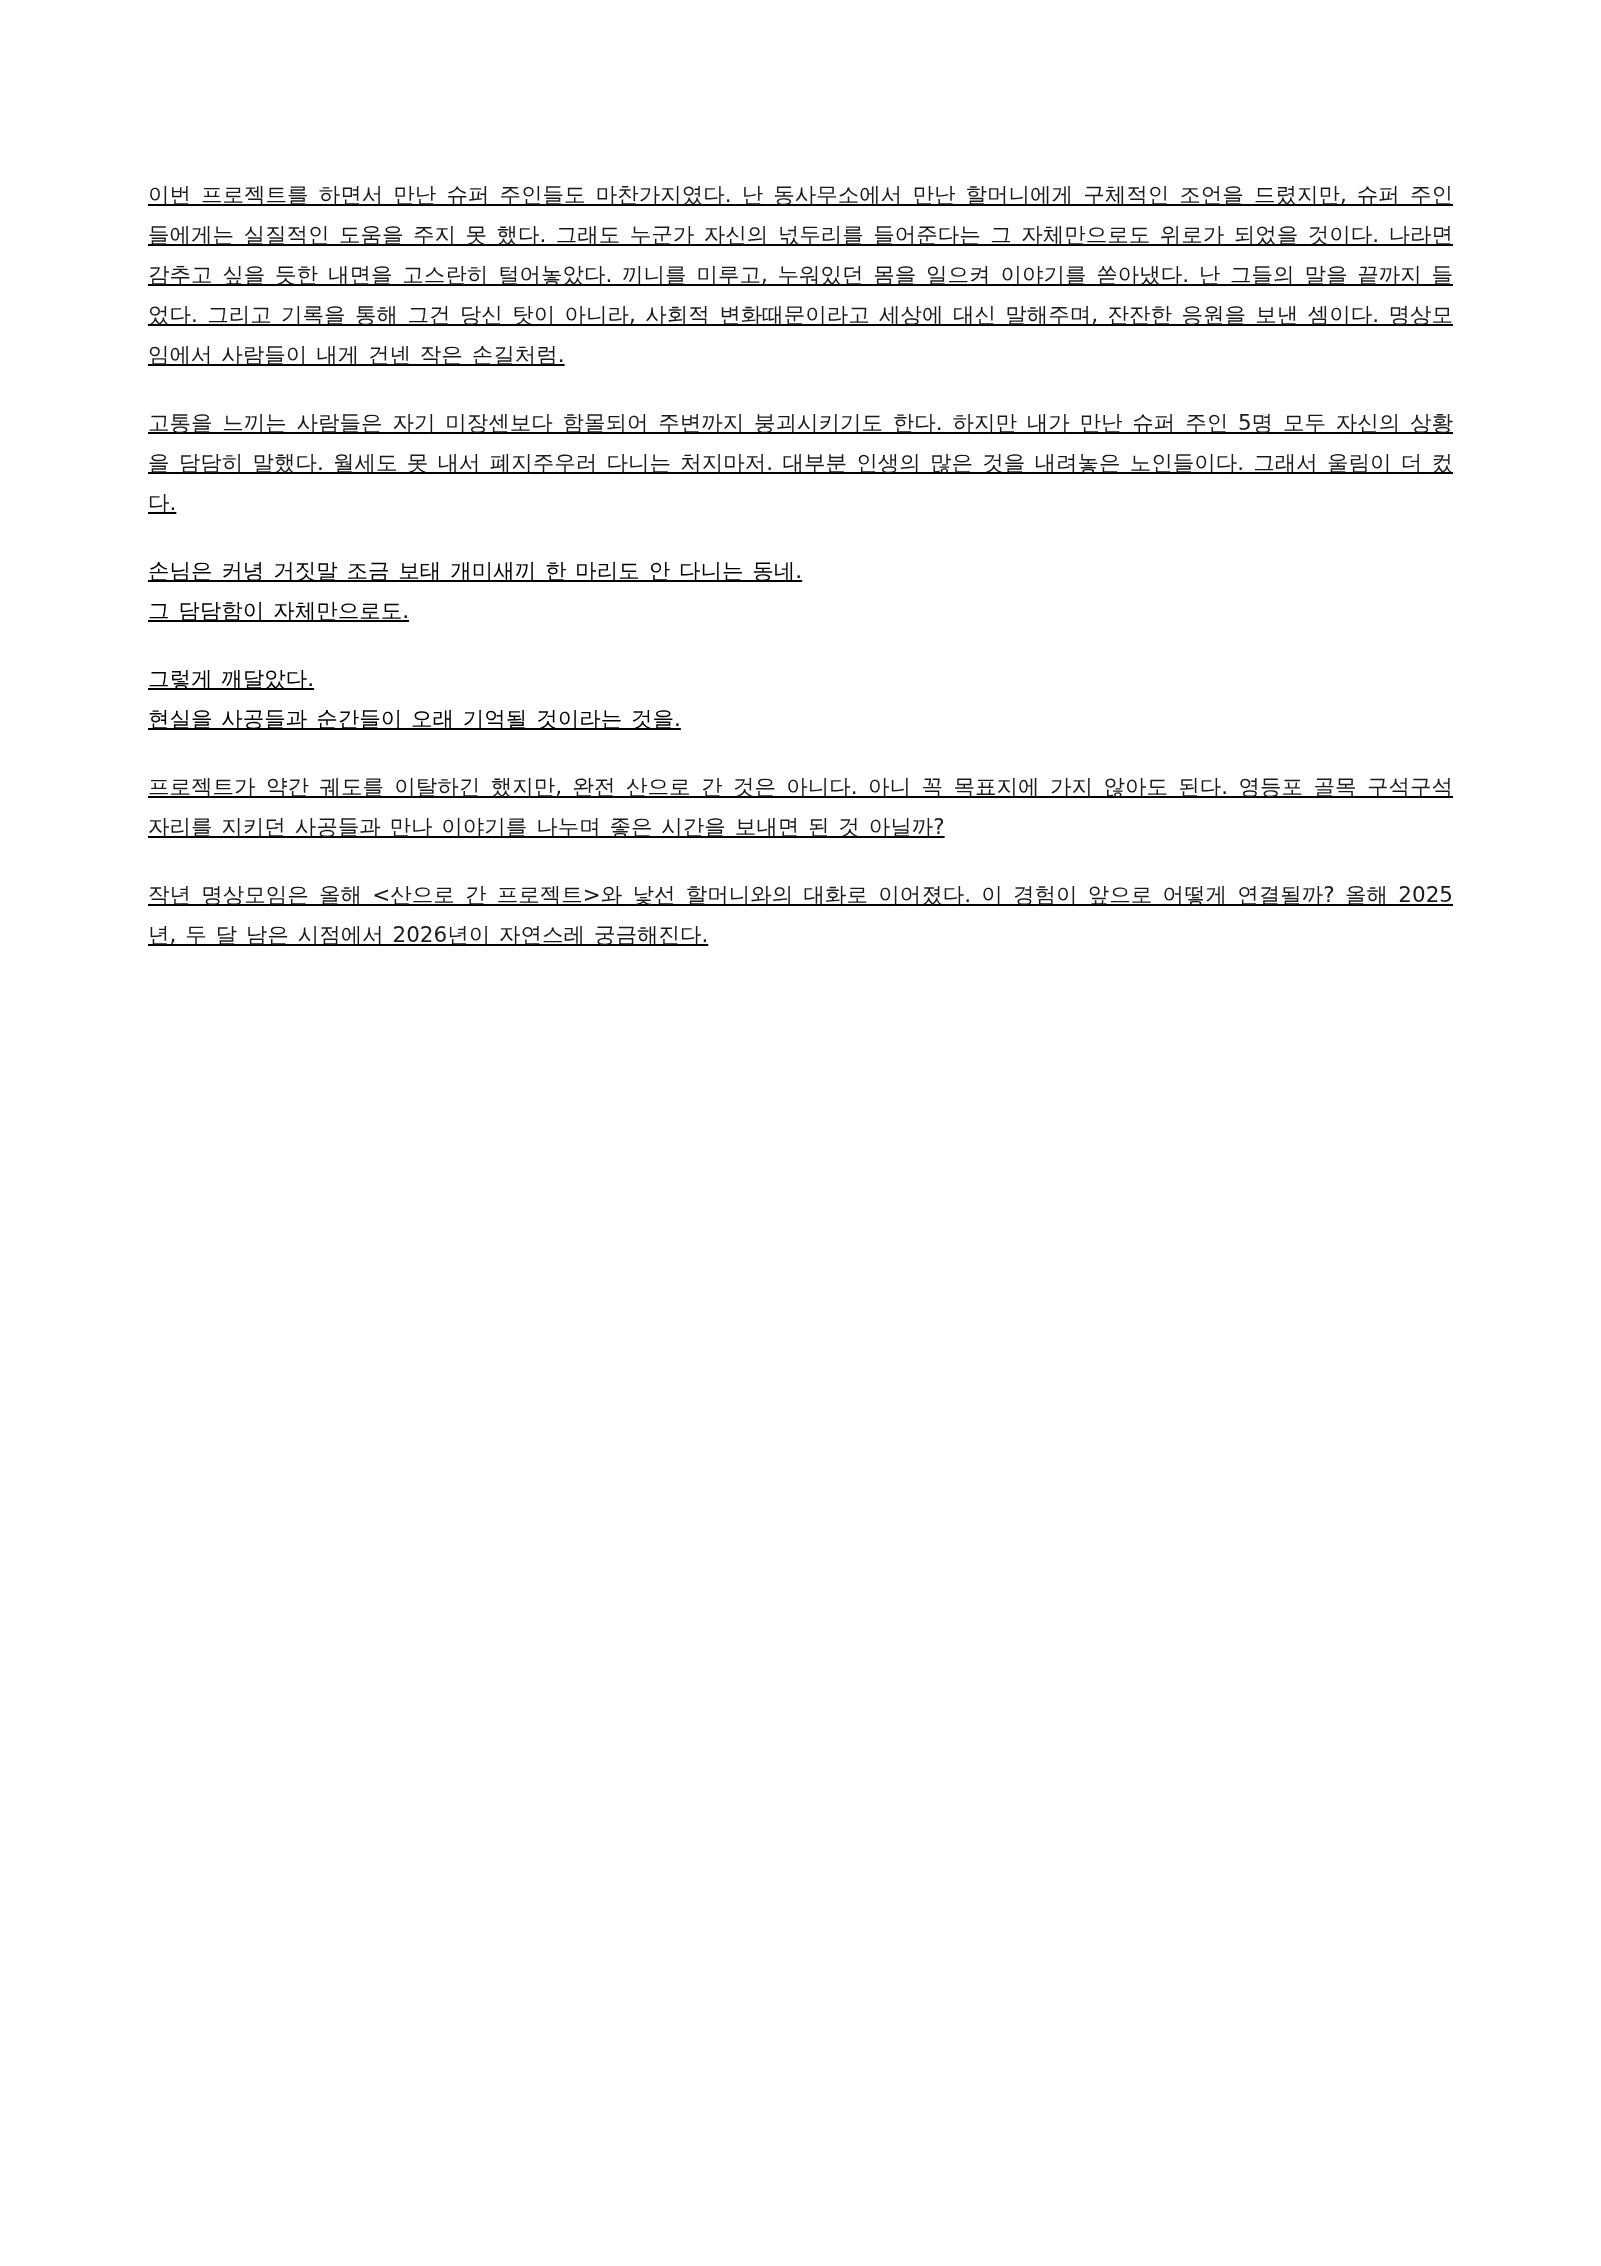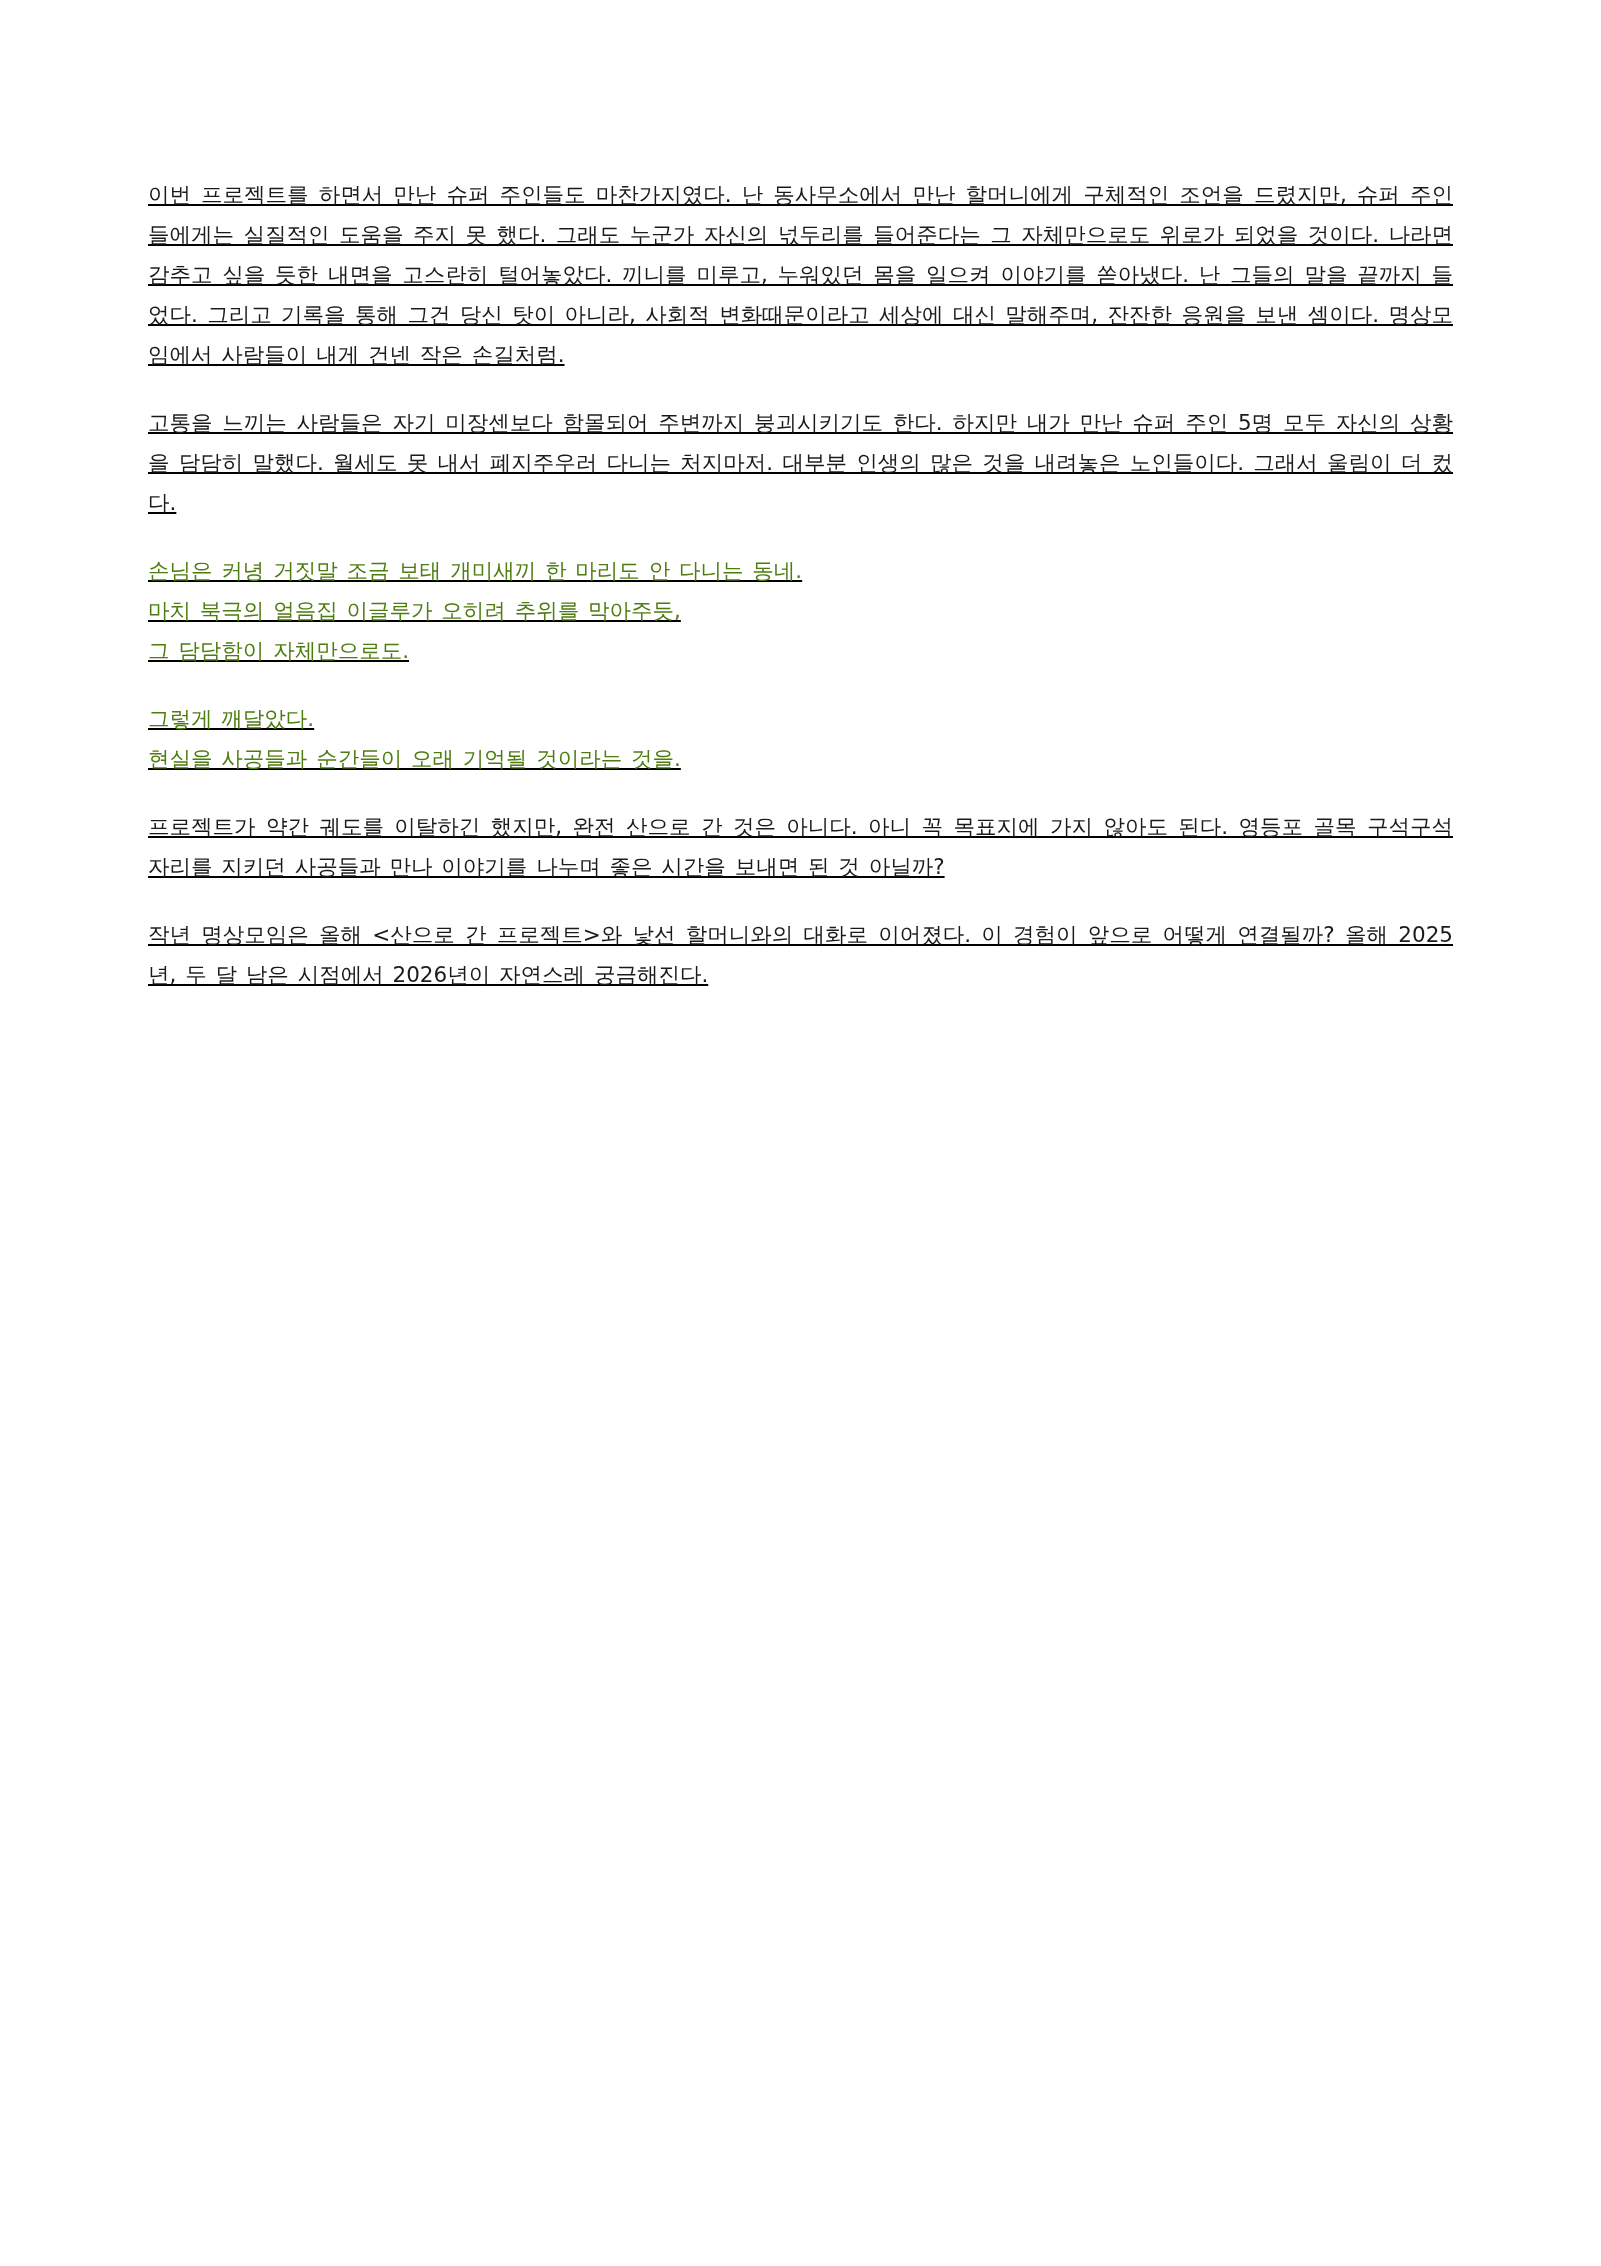--- a/index.html
+++ b/index.html
@@ -33,39 +33,38 @@
     word-spacing: 2px;
     margin: 0 0 28px 0;
     color: #1a1a1a;
   }
   .para-lines {
     font-size: 21.5px;
     line-height: 40px;
     text-align: left;
     word-spacing: 2px;
     margin: 0 0 28px 0;
-    color: #4d7c0f;
+    color: #000000;
   }
   .para-lines div {
     white-space: pre-wrap;
   }
 </style>
 </head>
 <body>
 
 <div class="page">
   <div class="doc-body">
 
     <p class="para">이번 프로젝트를 하면서 만난 슈퍼 주인들도 마찬가지였다. 난 동사무소에서 만난 할머니에게 구체적인 조언을 드렸지만, 슈퍼 주인들에게는 실질적인 도움을 주지 못 했다. 그래도 누군가 자신의 넋두리를 들어준다는 그 자체만으로도 위로가 되었을 것이다. 나라면 감추고 싶을 듯한 내면을 고스란히 털어놓았다. 끼니를 미루고, 누워있던 몸을 일으켜 이야기를 쏟아냈다. 난 그들의 말을 끝까지 들었다. 그리고 기록을 통해 그건 당신 탓이 아니라, 사회적 변화때문이라고 세상에 대신 말해주며, 잔잔한 응원을 보낸 셈이다.  명상모임에서 사람들이 내게 건넨 작은 손길처럼.</p>
 
     <p class="para">고통을 느끼는 사람들은 자기 미장센보다 함몰되어 주변까지 붕괴시키기도 한다. 하지만 내가 만난 슈퍼 주인 5명 모두 자신의 상황을 담담히 말했다. 월세도 못 내서 폐지주우러 다니는 처지마저. 대부분 인생의 많은 것을 내려놓은 노인들이다. 그래서 울림이 더 컸다.</p>
 
     <div class="para-lines">
       <div>손님은 커녕 거짓말 조금 보태 개미새끼 한 마리도 안 다니는 동네.</div>
-      <div>마치 북극의 얼음집 이글루가 오히려 추위를 막아주듯,</div>
       <div>그 담담함이 자체만으로도.</div>
     </div>
 
     <div class="para-lines">
       <div>그렇게 깨달았다.</div>
       <div>현실을 사공들과 순간들이 오래 기억될 것이라는 것을.</div>
     </div>
 
     <p class="para">프로젝트가 약간 궤도를 이탈하긴 했지만, 완전 산으로 간 것은 아니다. 아니 꼭 목표지에 가지 않아도 된다. 영등포 골목 구석구석 자리를 지키던 사공들과 만나 이야기를 나누며 좋은 시간을 보내면 된 것 아닐까?</p>
 

